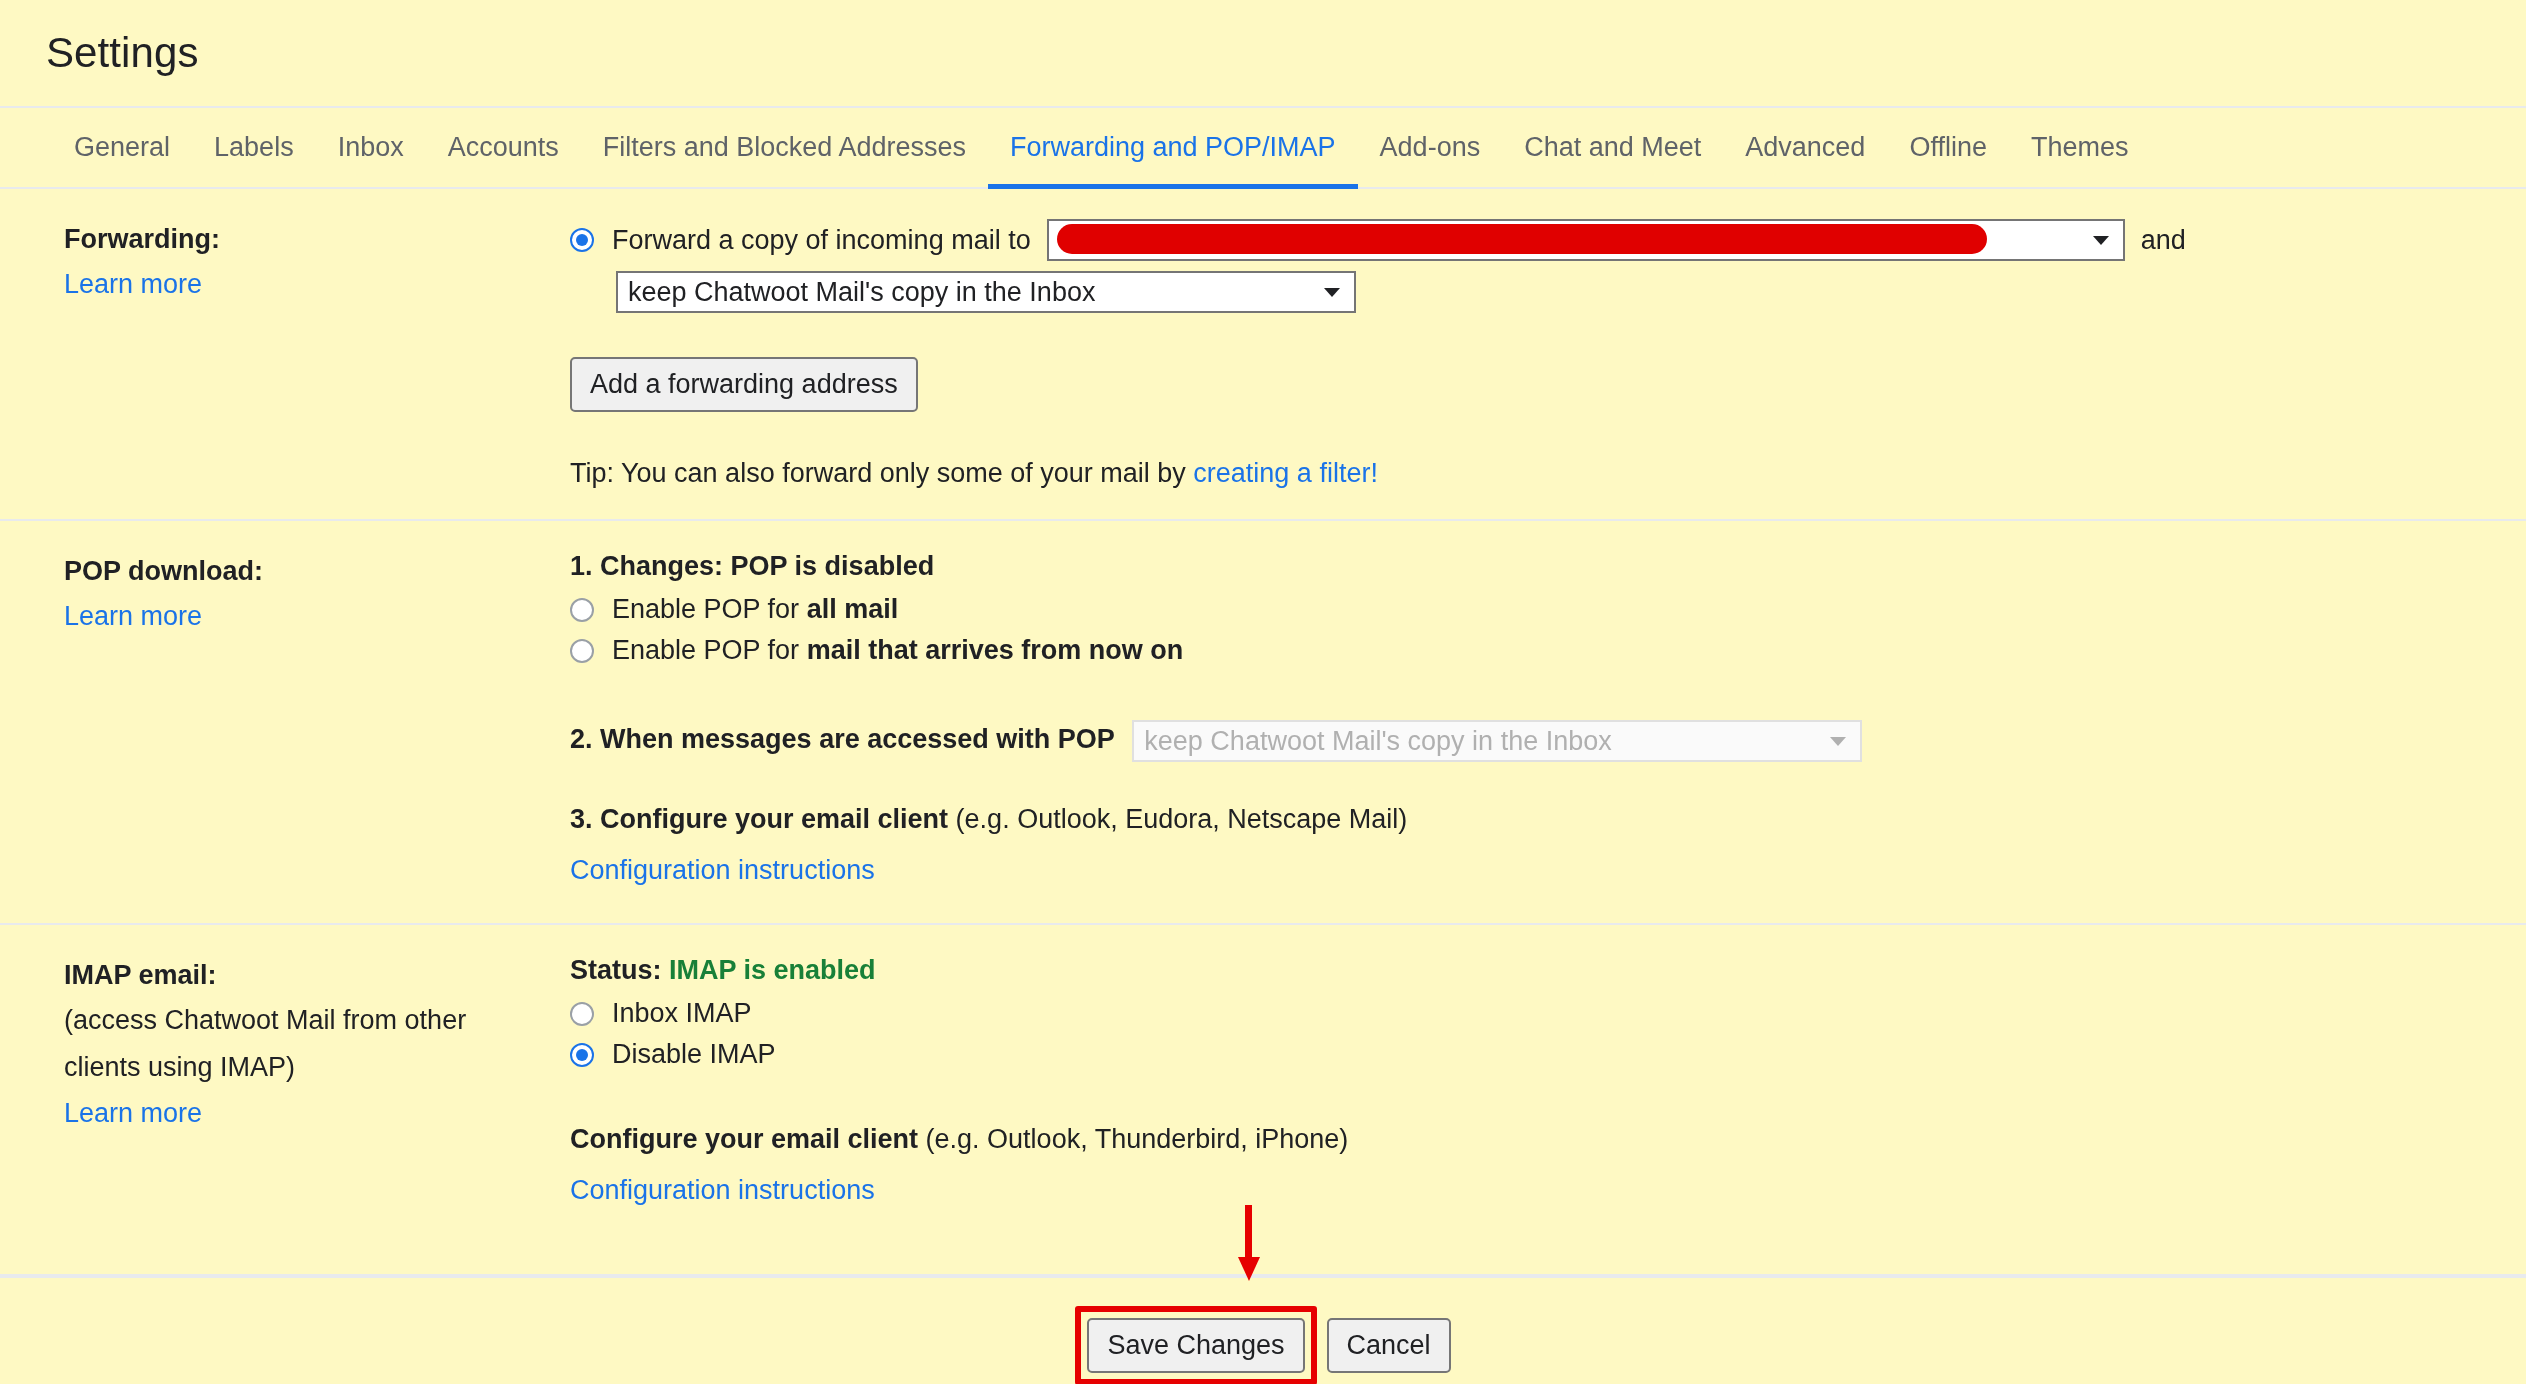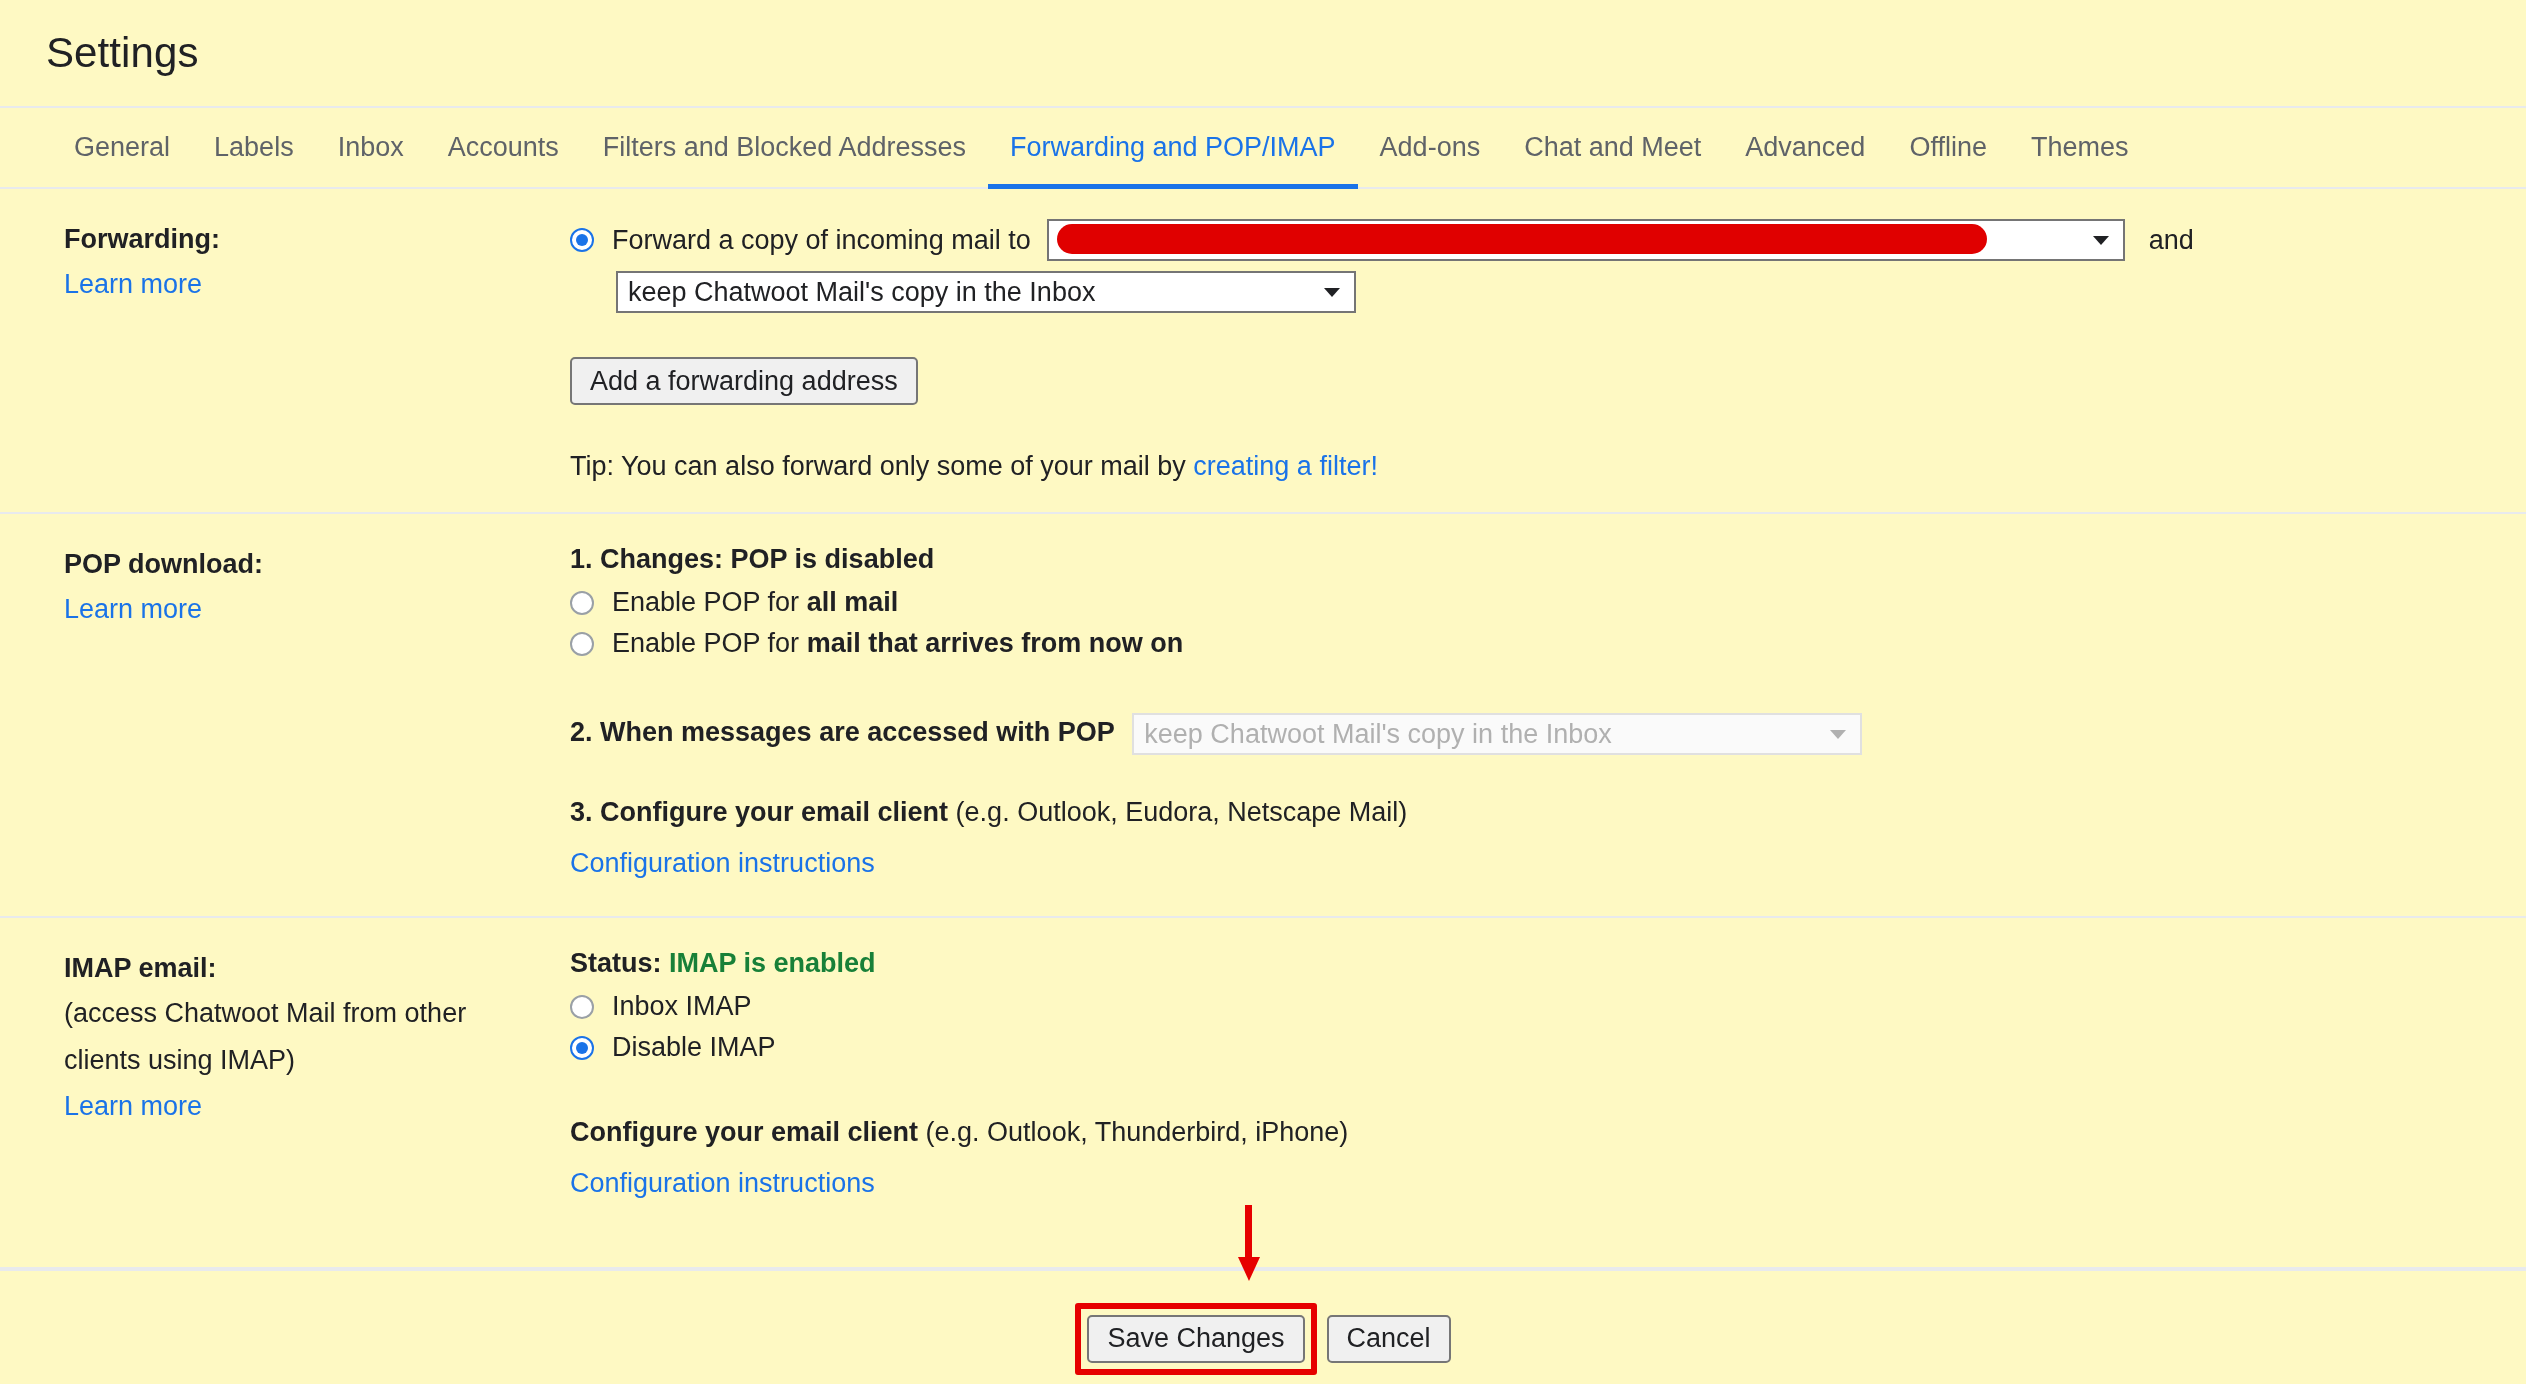--- a/index.html
+++ b/index.html
@@ -182,29 +182,29 @@
     white-space: nowrap;
     font-size: 27px;
   }
 
   .sel-keepcopy { width: 740px; }
   .sel-pop { width: 730px; }
 
   .and-text {
     font-size: 27px;
     color: #202124;
-    margin-left: 24px;
+    margin-left: 16px;
   }
 
   
   .btn {
     display: inline-flex;
     align-items: center;
     justify-content: center;
-    height: 48px;
+    height: 55px;
     padding: 0 18px;
     background: #f0f0f0;
     border: 2px solid #767676;
     border-radius: 5px;
     font-size: 27px;
     font-family: "Liberation Sans", sans-serif;
     color: #202124;
     cursor: pointer;
   }
 

